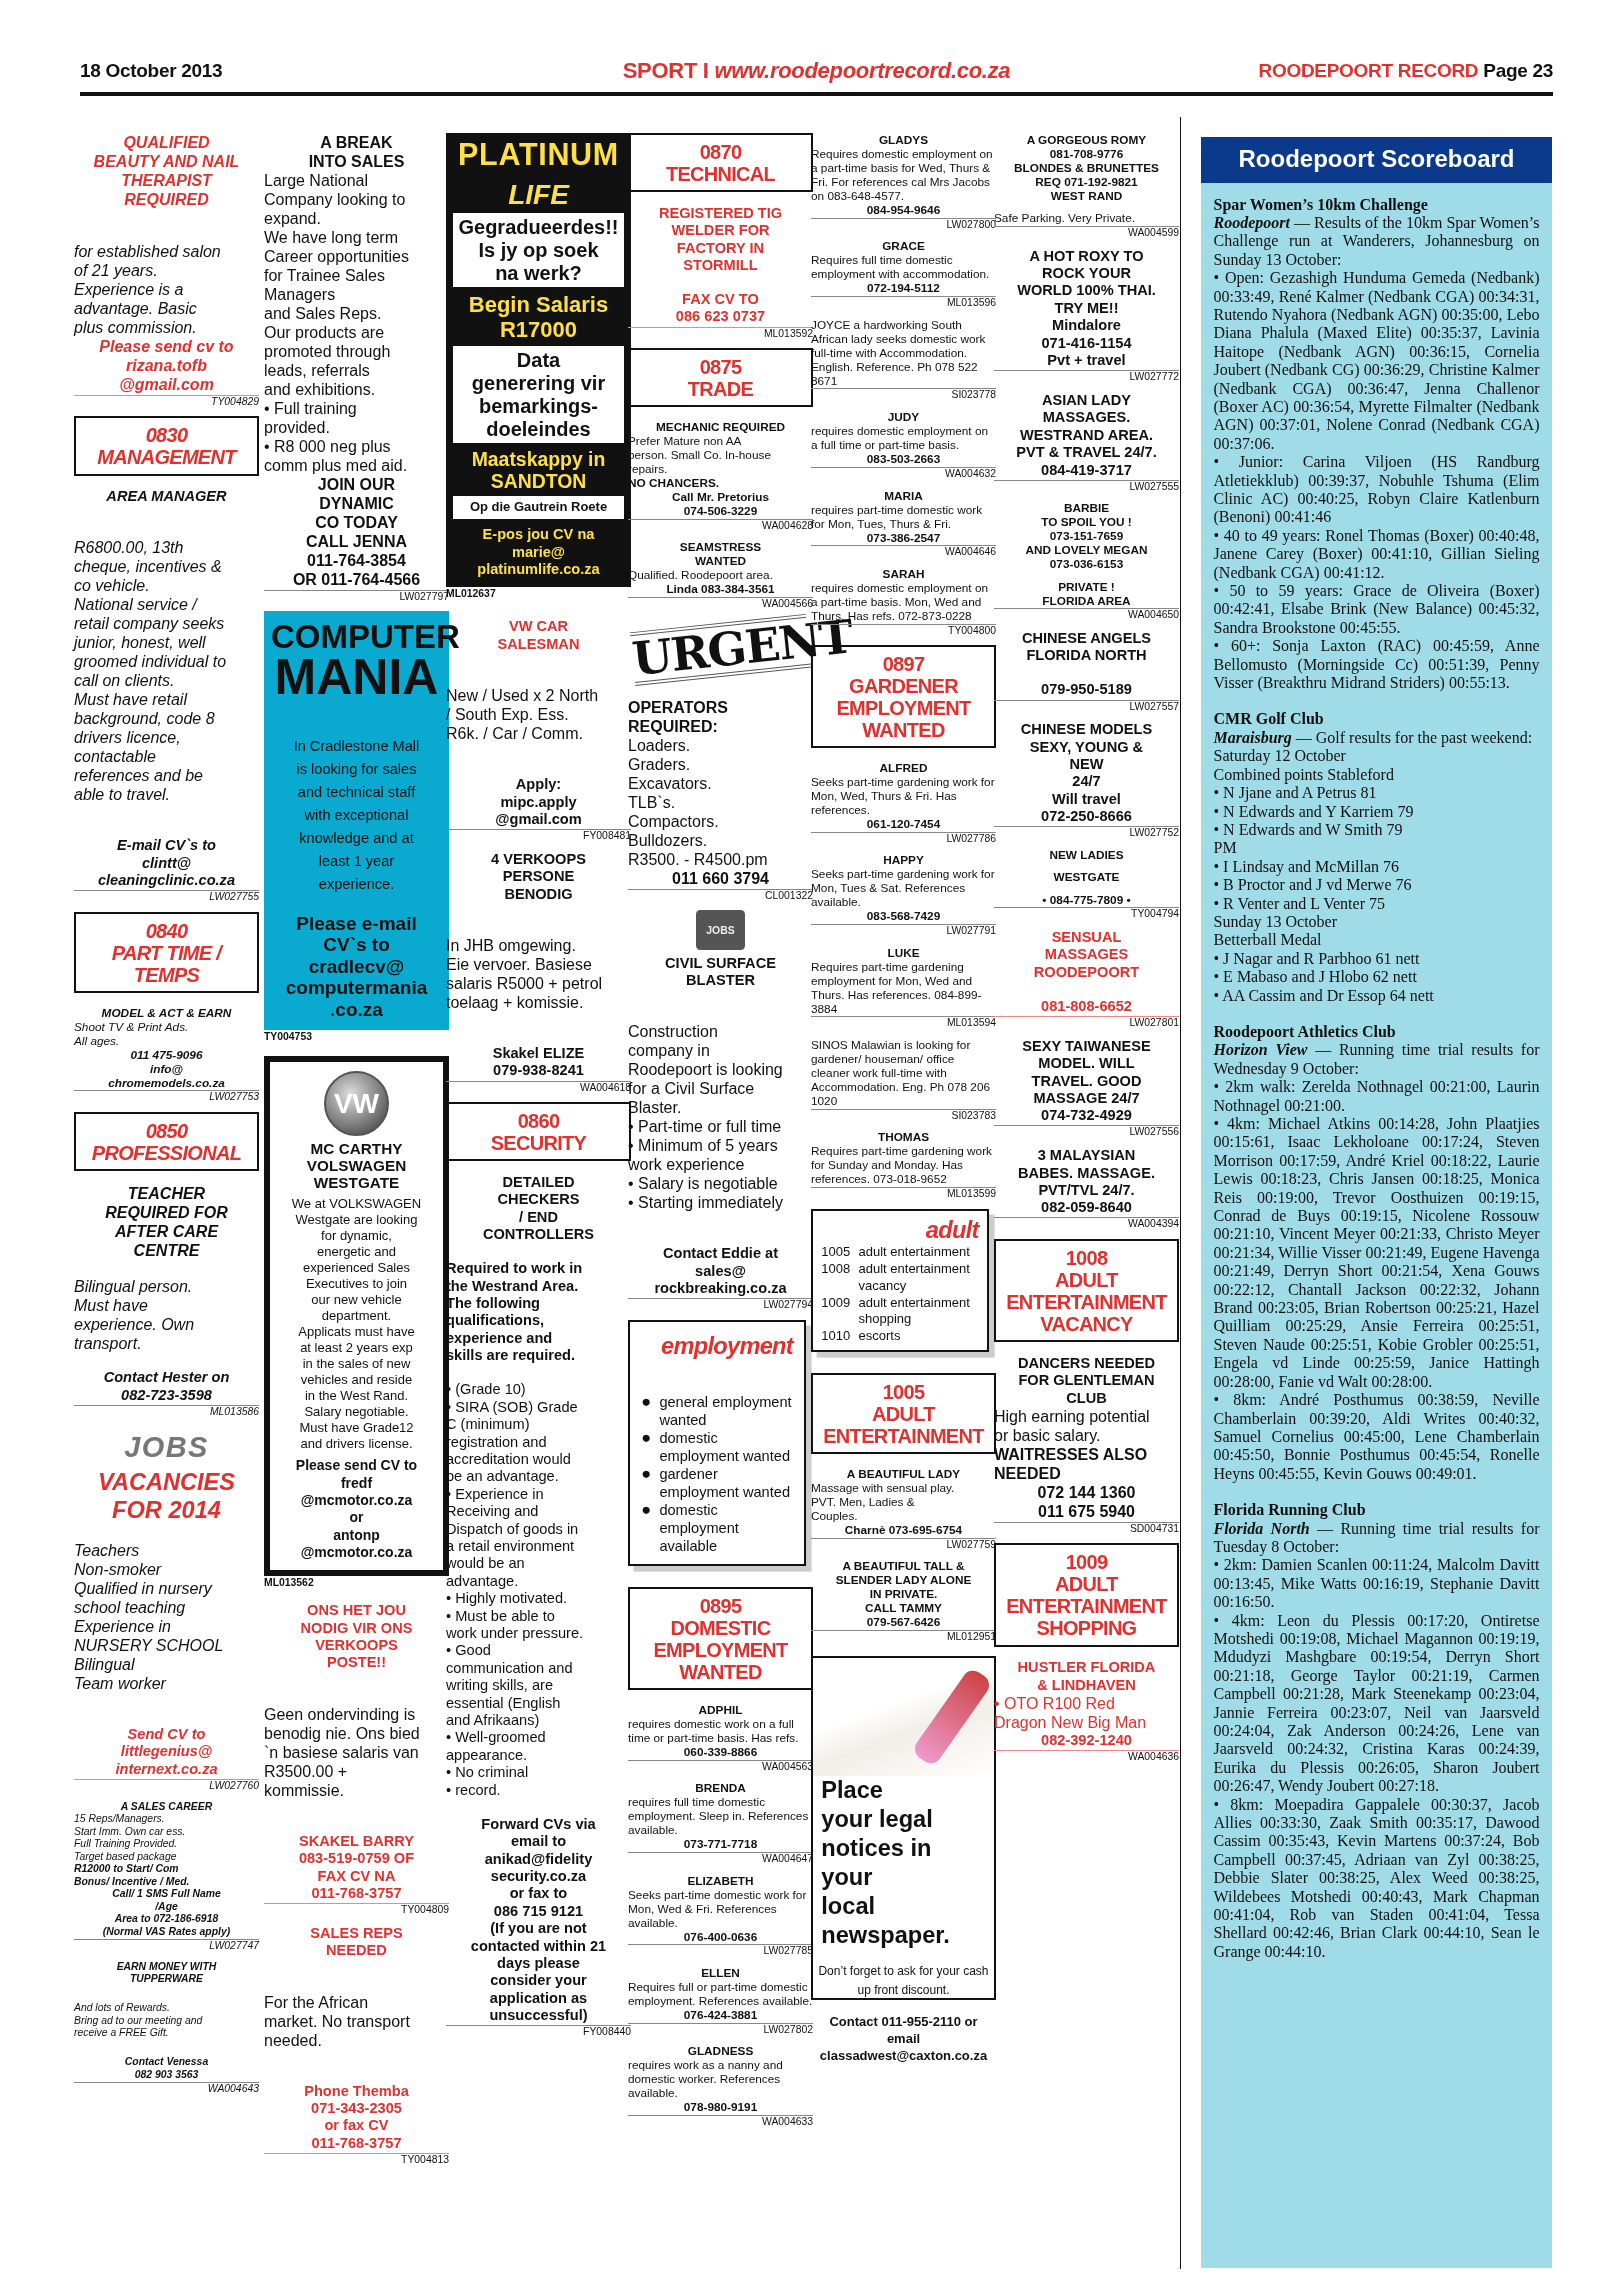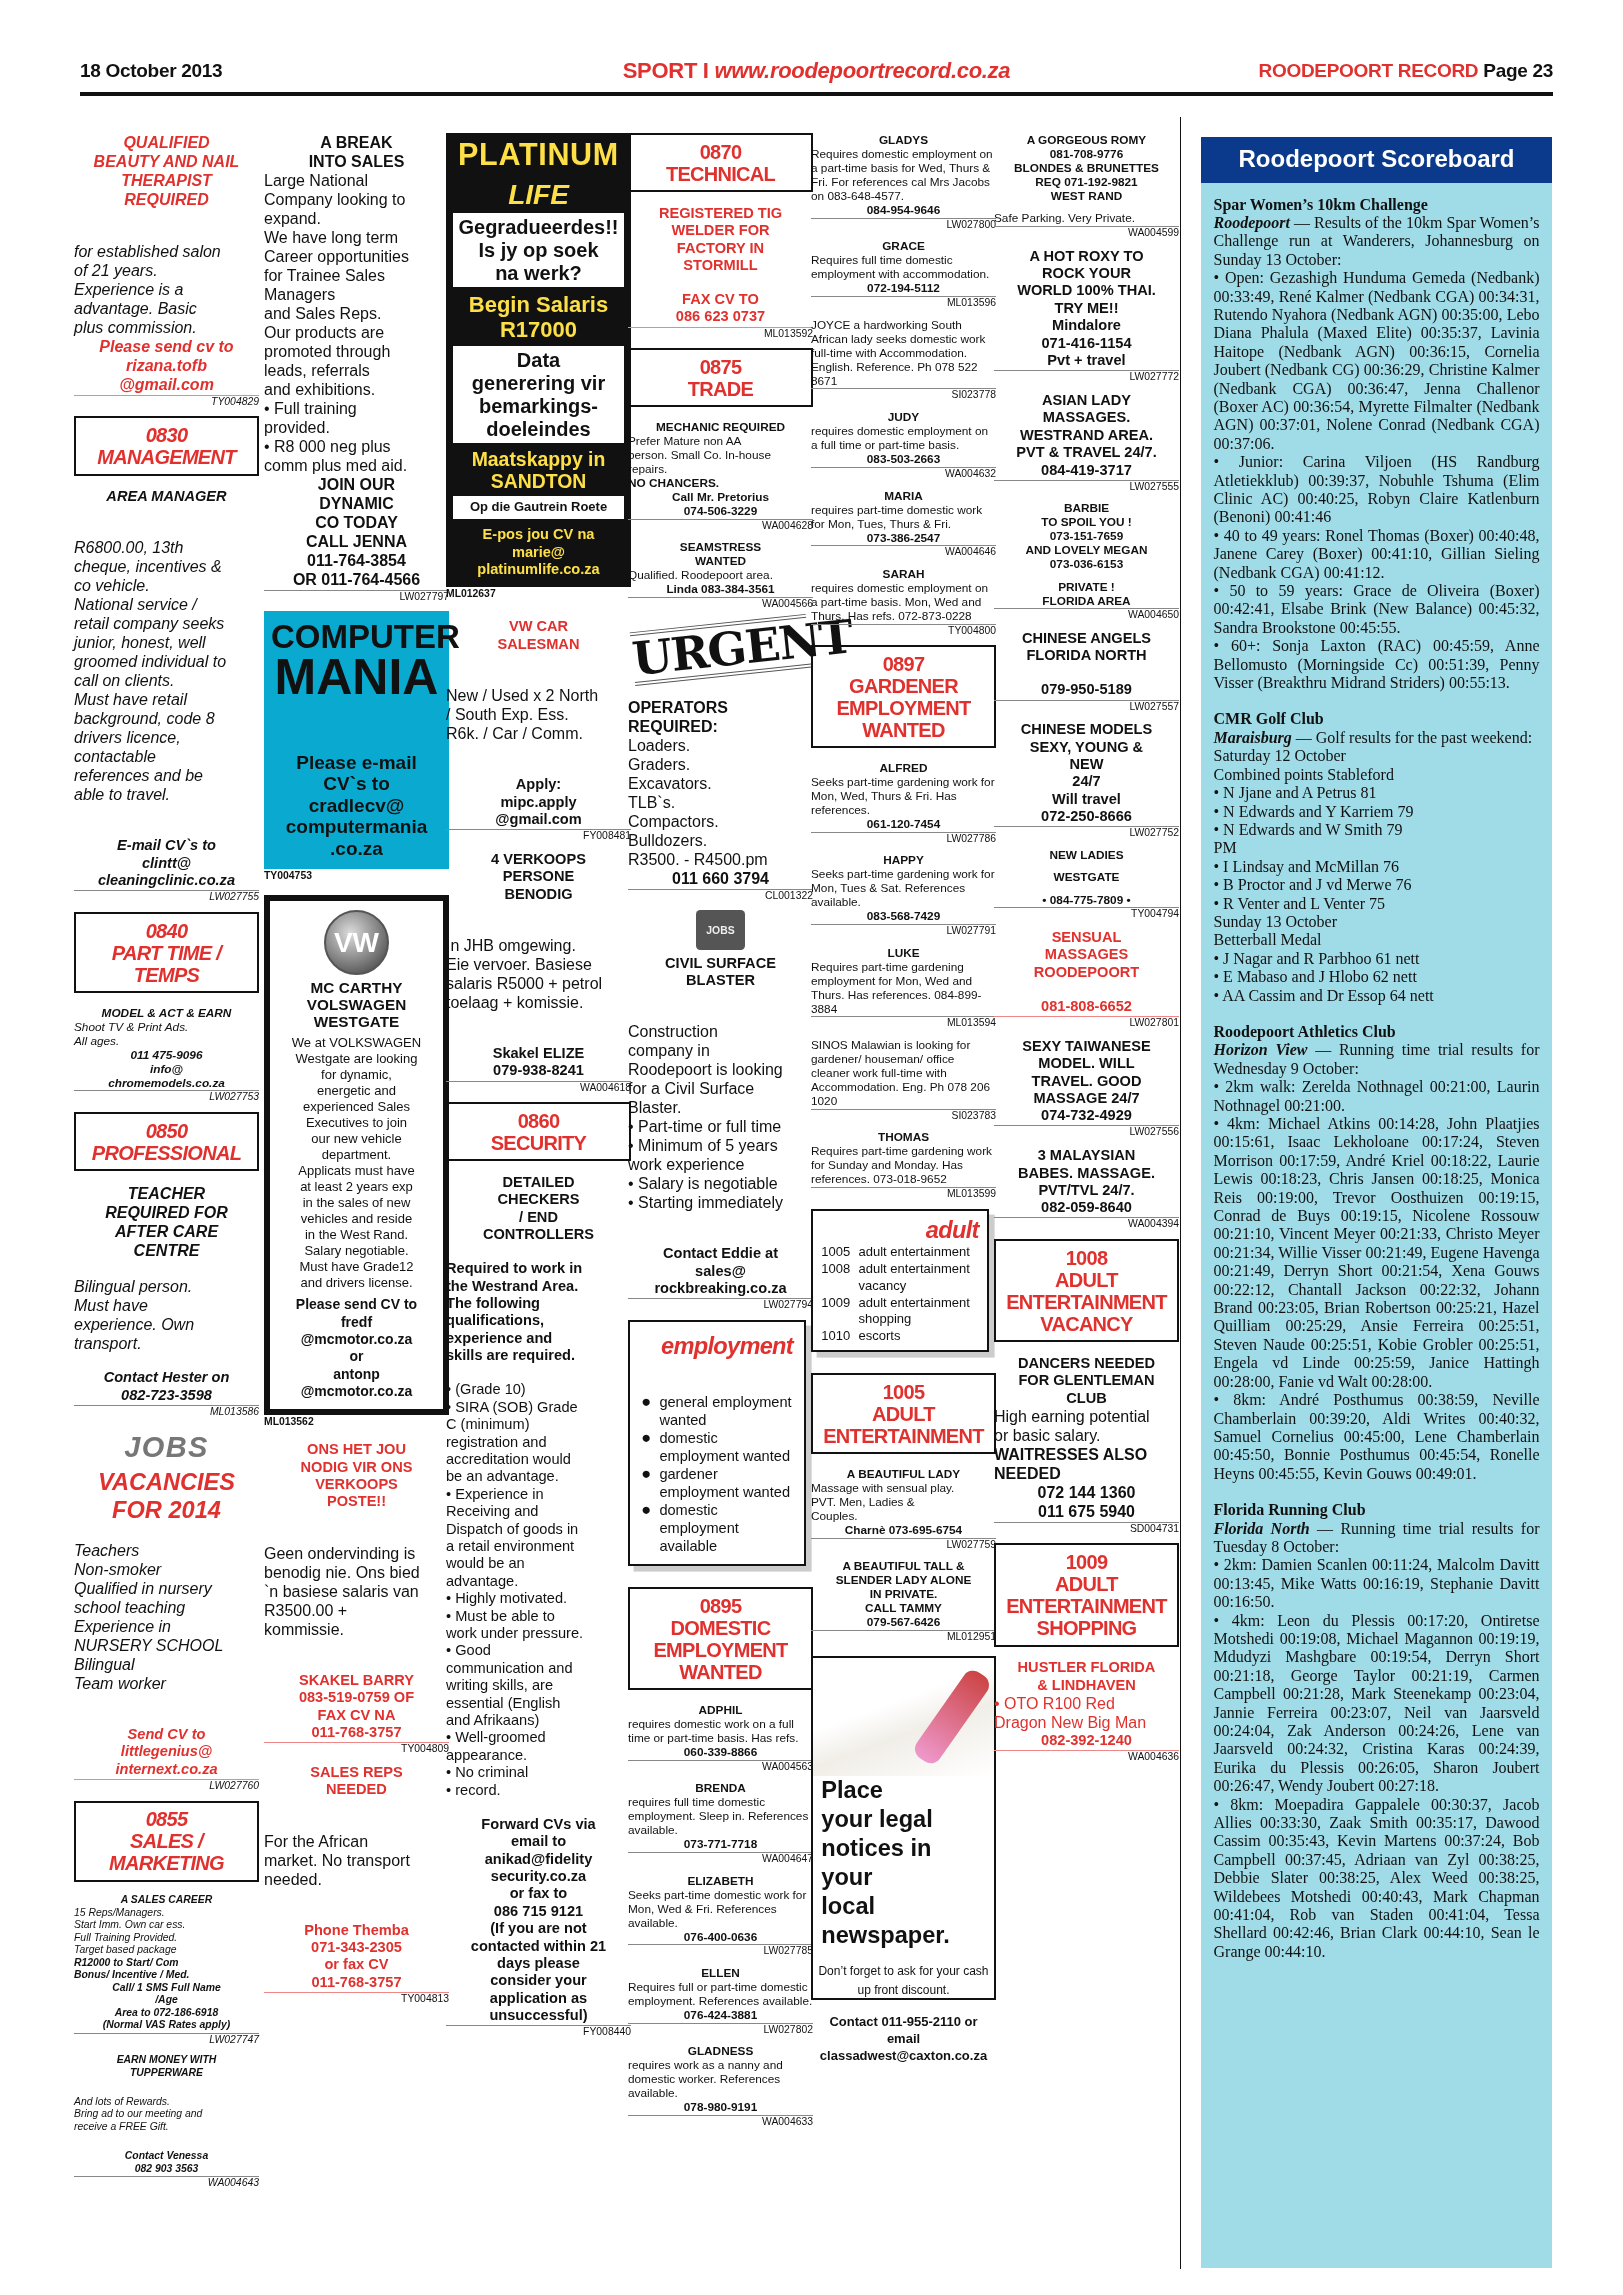--- a/index.html
+++ b/index.html
@@ -173,24 +173,20 @@
     <div>Team worker</div>
   </div>
   <div class="gap2"></div>
   <div class="ctr b red md">
     <div>Send CV to</div>
     <div>littlegenius@</div>
     <div>internext.co.za</div>
   </div>
   <div class="ref redline">LW027760</div>
 
-  <div class="catbox">
-    <div>0855</div>
-    <div>SALES / MARKETING</div>
-  </div>
   <div class="ctr b xs">A SALES CAREER</div>
   <div class="xs">
     <div>15 Reps/Managers.</div>
     <div>Start Imm. Own car ess.</div>
     <div>Full Training Provided.</div>
     <div>Target based package</div>
     <div class="b">R12000 to Start/ Com</div>
     <div class="b">Bonus/ Incentive / Med.</div>
   </div>
   <div class="ctr b xs">
@@ -248,20 +244,29 @@
     <div>CALL JENNA</div>
     <div>011-764-3854</div>
     <div>OR 011-764-4566</div>
   </div>
   <div class="ref">LW027797</div>
 
   <div class="cyan">
     <div class="b" style="font-size:33px;line-height:32px;">COMPUTER</div>
     <div class="b" style="font-size:50px;line-height:49px;">MANIA</div>
     <div class="gap2"></div>
+    <div class="md" style="line-height:23px;">
+      <div>In Cradlestone Mall</div>
+      <div>is looking for sales</div>
+      <div>and technical staff</div>
+      <div>with exceptional</div>
+      <div>knowledge and at</div>
+      <div>least 1 year</div>
+      <div>experience.</div>
+    </div>
     <div class="gap"></div>
     <div class="b" style="font-size:19px;line-height:21.5px;">
       <div>Please e-mail</div>
       <div>CV`s to</div>
       <div>cradlecv@</div>
       <div>computermania</div>
       <div>.co.za</div>
     </div>
   </div>
   <div class="xs b" style="margin:1.4px 0 12.5px;">TY004753</div>

